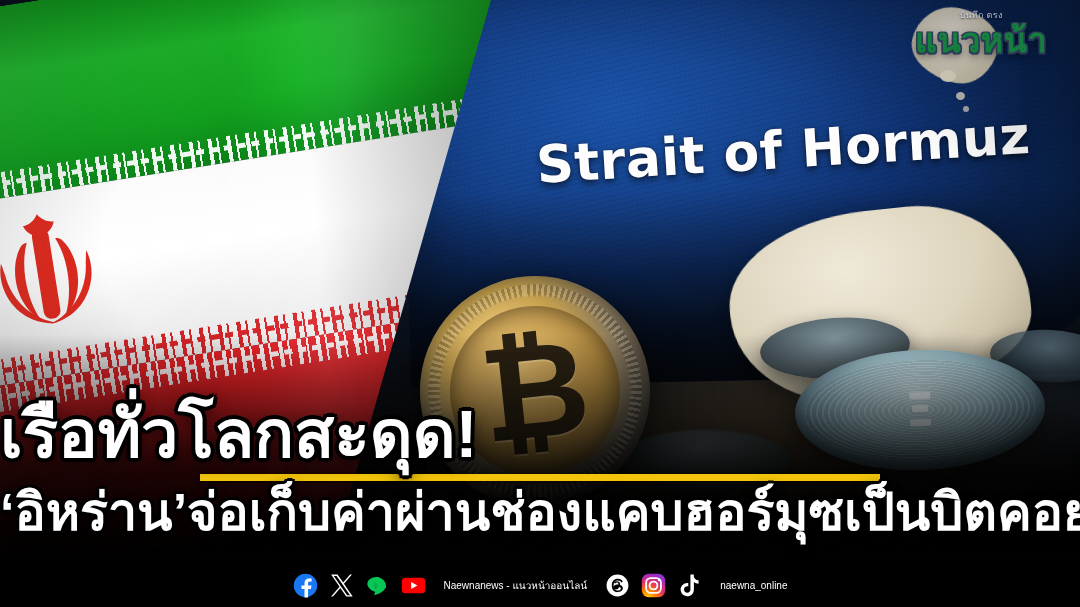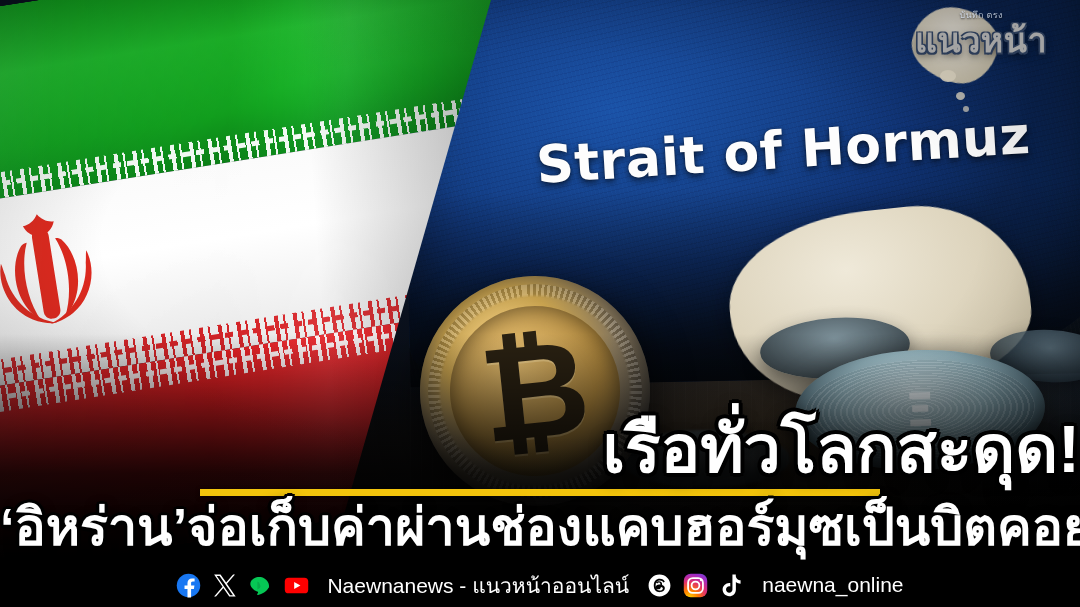--- a/index.html
+++ b/index.html
@@ -181,30 +181,30 @@
       linear-gradient(180deg, rgba(0,0,0,0) 55%, rgba(0,0,0,.82) 78%, #000 92%);
   }
 
   
   .logo{position:absolute;right:4px;top:8px;text-align:center;width:190px;}
   .logo-sub{
     font-size:9px;color:#cfd9e8;letter-spacing:.3px;opacity:.85;margin-bottom:1px;
     text-shadow:0 1px 2px rgba(0,0,0,.8);
   }
   .logo-main{
-    font-size:34px;font-weight:700;color:#a3a3a3;line-height:1;
+    font-size:34px;font-weight:700;color:#15803d;line-height:1;
     letter-spacing:.5px;
     text-shadow:
       -1.5px -1.5px 0 #2c3c57, 1.5px -1.5px 0 #2c3c57,
       -1.5px 1.5px 0 #2c3c57, 1.5px 1.5px 0 #2c3c57,
       0 3px 8px rgba(0,0,0,.7);
   }
 
   
-  .headline{position:absolute;left:0;right:0;bottom:52px;text-align:right;}
+  .headline{position:absolute;left:0;right:0;bottom:67px;text-align:left;}
   .hl1{
     font-size:66px;font-weight:700;color:#fff;line-height:1.02;white-space:nowrap;
     text-shadow:
       -3px -3px 0 #000, 3px -3px 0 #000, -3px 3px 0 #000, 3px 3px 0 #000,
       -4px 0 0 #000, 4px 0 0 #000, 0 -4px 0 #000, 0 4px 0 #000,
       0 6px 16px rgba(0,0,0,.9);
     margin-bottom:4px;
   }
   .rule{
     width:680px;height:7px;background:#f2c40c;margin:6px auto 4px;
@@ -218,21 +218,21 @@
       0 5px 14px rgba(0,0,0,.9);
   }
 
   
   .socialbar{
     position:absolute;left:0;right:0;bottom:0;height:44px;background:#000;
     display:flex;align-items:center;justify-content:center;gap:11px;
   }
   .sicon{width:25px;height:25px;flex:0 0 auto;display:block;}
   .shandle{
-    color:#fff;font-size:21px;font-weight:400;white-space:nowrap;
+    color:#fff;font-size:10px;font-weight:400;white-space:nowrap;
     font-family:"Liberation Sans","DejaVu Sans",sans-serif;
   }
   .gap-l{margin-left:7px;}
   .gap-r{margin-right:7px;}
 </style>
 </head>
 <body>
 
 <div class="stage">
 

